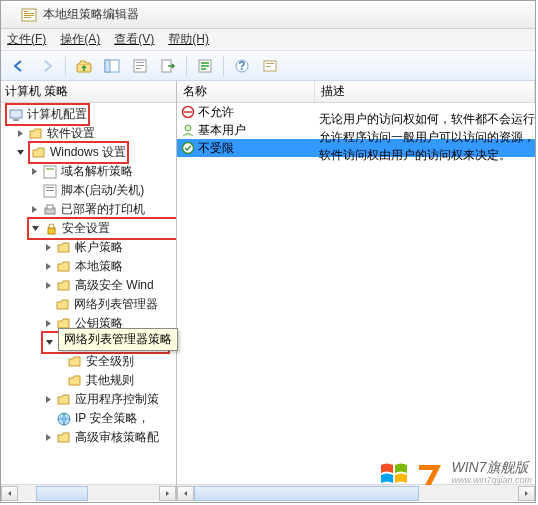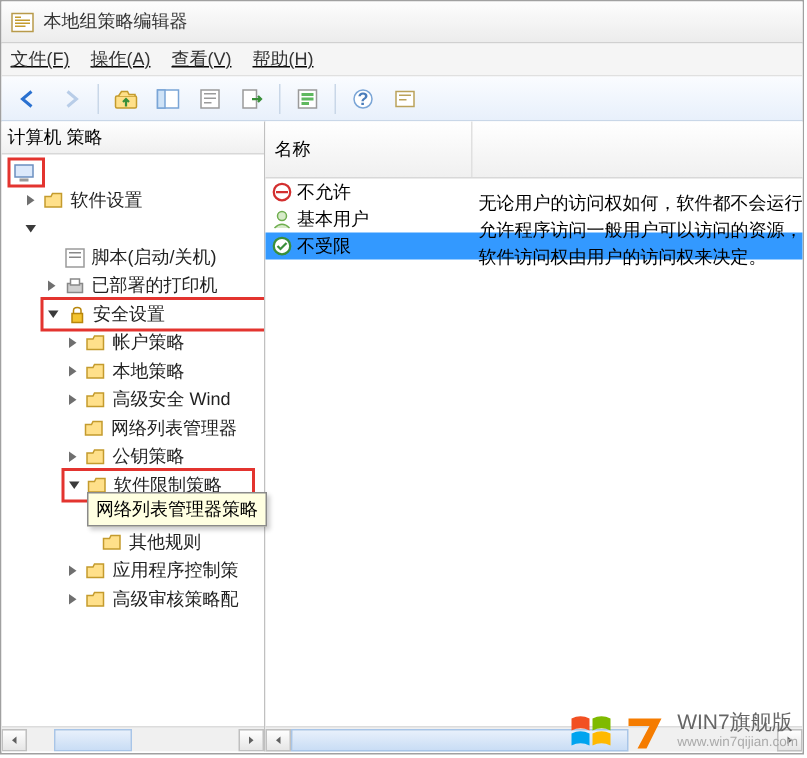--- a/index.html
+++ b/index.html
@@ -1,51 +1,51 @@
 <!DOCTYPE html>
 <html><head>
 <meta charset="utf-8">
 <style>
 * { box-sizing: border-box; margin: 0; padding: 0; font-family: "Microsoft YaHei", "Segoe UI", Tahoma, sans-serif; font-size: 12px; }
 body { background: #fff; width: 538px; height: 505px; overflow: hidden; position: relative; }
 .window { border: 1px solid #a0a0a0; width: 536px; height: 503px; background: #fff; }
-.titlebar { height: 28px; background: linear-gradient(#fdfdfd,#ececec); border-bottom: 1px solid #d0d0d0; display: flex; align-items: center; padding: 0 6px; }
+.titlebar { height: 28px; background: linear-gradient(#fdfdfd,#ececec); border-bottom: 1px solid #d0d0d0; display: flex; align-items: center; padding: 0 20px; }
 .titlebar .app-icon { width: 16px; height: 16px; margin-right: 6px; }
 .titlebar .title { color: #333; }
 .menubar { height: 22px; background: #f5f5f5; border-bottom: 1px solid #e0e0e0; display: flex; align-items: center; padding: 0 6px; gap: 14px; text-decoration: underline; }
 .menubar span { color: #333; cursor: default; }
 .toolbar { height: 30px; background: linear-gradient(#fafcff,#e8f0fb); border-bottom: 1px solid #c9d7e8; display: flex; align-items: center; padding: 0 6px; gap: 4px; }
 .tbtn { width: 24px; height: 24px; display: flex; align-items: center; justify-content: center; border: 1px solid transparent; border-radius: 2px; }
 .sep { width: 1px; height: 20px; background: #c9d7e8; margin: 0 2px; }
 .content { display: flex; height: 420px; }
 .tree-pane { width: 178px; border-right: 1px solid #c0c0c0; overflow: hidden; background: #fff; position: relative; }
 .tree-header { height: 22px; border-bottom: 1px solid #d8d8d8; padding-left: 4px; display: flex; align-items: center; background: linear-gradient(#fff,#f0f0f0); }
 .tree { padding: 2px 0 0 4px; line-height: 19px; white-space: nowrap; }
 .node { display: flex; align-items: center; height: 19px; }
 .node .tw { width: 11px; height: 11px; margin-right: 2px; display: flex; align-items: center; justify-content: center; }
 .node .ic { width: 16px; height: 16px; margin-right: 3px; display: flex; align-items: center; justify-content: center; }
 .node .lbl { color: #222; }
 .hl-red { border: 2px solid #e3342f; padding: 0 1px; margin: -1px 0; display: inline-flex; align-items: center; }
 .list-pane { flex: 1; position: relative; background: #fff; }
-.list-header { height: 38px; border-bottom: 1px solid #d8d8d8; display: flex; background: linear-gradient(#fff,#f0f0f0); }
+.list-header { height: 22px; border-bottom: 1px solid #d8d8d8; display: flex; background: linear-gradient(#fff,#f0f0f0); }
 .list-header .col { border-right: 1px solid #e0e0e0; padding-left: 6px; display: flex; align-items: center; }
 .col-name { width: 138px; }
 .col-desc { flex: 1; }
 .list-body { }
 .row { display: flex; height: 18px; align-items: center; }
 .row .cell-name { width: 138px; padding-left: 4px; display: flex; align-items: center; gap: 3px; }
 .row .cell-desc { flex: 1; padding-left: 4px; overflow: hidden; white-space: nowrap; margin-top: 15px; }
 .row.selected { background: #3399ff; color: #fff; }
 .row.selected .cell-desc, .row.selected .cell-name span { color: #000000; }
 .ri { width: 14px; height: 14px; }
 .tooltip { position: absolute; left: 58px; top: 316px; background: #ffffe1; border: 1px solid #8a8a8a; padding: 2px 5px; font-size: 12px; box-shadow: 2px 2px 3px rgba(0,0,0,0.2); z-index: 10; margin-top: 12px; }
 .hscroll { position: absolute; bottom: 0; left: 0; right: 0; height: 17px; background: #f0f0f0; border-top: 1px solid #dcdcdc; display: flex; align-items: center; }
 .hscroll .arrow { width: 17px; height: 15px; background: linear-gradient(#fefefe,#e6e6e6); border: 1px solid #c0c0c0; display: flex; align-items: center; justify-content: center; }
 .hscroll .thumb { height: 15px; background: linear-gradient(#e8f0fb,#c9ddf5); border: 1px solid #a8c5e8; margin: 0 0; }
-.watermark { position: absolute; right: 6px; bottom: 4px; display: flex; align-items: center; gap: 6px; }
+.watermark { position: absolute; right: 6px; bottom: 18px; display: flex; align-items: center; gap: 6px; font-style: italic; }
 .watermark .wtxt { color: #777; line-height: 1.1; }
 .watermark .wtxt .big { font-size: 14px; color: #666; }
 .watermark .wtxt .sm { font-size: 9px; color: #aaa; }
 svg { display: block; }
 </style>
 </head>
 <body>
 <div class="window">
 
 <div class="titlebar">
@@ -141,20 +141,21 @@
     <div class="tree">
 
       <div class="node" style="padding-left:0">
         <span class="hl-red">
           <span class="ic">
                 <svg width="16" height="16">
                   <rect x="2" y="3" width="12" height="8" fill="#dce9fb" stroke="#6b8fc0"></rect>
                   <rect x="5" y="12" width="6" height="2" fill="#9a9a9a"></rect>
                 </svg>
               </span>
+          <span class="lbl">计算机配置</span>
         </span>
       </div>
 
       <div class="node" style="padding-left:10px">
         <span class="tw">
               <svg width="9" height="9">
                 <path d="M2 1 L7 4.5 L2 8 Z" fill="#6f6f6f"></path>
               </svg>
             </span>
         <span class="ic">
@@ -164,22 +165,44 @@
             </span>
         <span class="lbl">软件设置</span>
       </div>
 
       <div class="node" style="padding-left:10px">
         <span class="tw">
               <svg width="9" height="9">
                 <path d="M1 2 L8 2 L4.5 7 Z" fill="#3b3b3b"></path>
               </svg>
             </span>
-      </div>
-
+        <span class="hl-red">
+          <span class="ic">
+                <svg width="16" height="16">
+                  <path d="M2 5 L6 5 L7 3 L13 3 L13 12 L2 12 Z" fill="#ffe08a" stroke="#c49b2d"></path>
+                </svg>
+              </span>
+          <span class="lbl">Windows 设置</span>
+        </span>
+      </div>
+
+      <div class="node" style="padding-left:24px">
+        <span class="tw">
+              <svg width="9" height="9">
+                <path d="M2 1 L7 4.5 L2 8 Z" fill="#6f6f6f"></path>
+              </svg>
+            </span>
+        <span class="ic">
+              <svg width="16" height="16">
+                <rect x="2" y="2" width="12" height="12" fill="#fff" stroke="#9a9a9a"></rect>
+                <rect x="4" y="4" width="8" height="2" fill="#a7d08c"></rect>
+              </svg>
+            </span>
+        <span class="lbl">域名解析策略</span>
+      </div>
 
       <div class="node" style="padding-left:24px">
         <span class="tw"></span>
         <span class="ic">
               <svg width="16" height="16">
                 <rect x="2" y="2" width="12" height="12" fill="#fff" stroke="#9a9a9a"></rect>
                 <rect x="4" y="4" width="8" height="1" fill="#888"></rect>
                 <rect x="4" y="7" width="8" height="1" fill="#888"></rect>
               </svg>
             </span>
@@ -325,20 +348,30 @@
             </span>
         <span class="ic">
               <svg width="16" height="16">
                 <path d="M2 5 L6 5 L7 3 L13 3 L13 12 L2 12 Z" fill="#ffe08a" stroke="#c49b2d"></path>
               </svg>
             </span>
         <span class="lbl">应用程序控制策</span>
       </div>
 
 
+      <div class="node" style="padding-left:38px">
+        <span class="tw"></span>
+        <span class="ic">
+              <svg width="16" height="16">
+                <circle cx="8" cy="8" r="6" fill="#bde0f7" stroke="#3a8fbf"></circle>
+                <path d="M2 8 L14 8 M8 2 Q11 8 8 14 M8 2 Q5 8 8 14" fill="none" stroke="#3a8fbf" stroke-width="0.7"></path>
+              </svg>
+            </span>
+        <span class="lbl">IP 安全策略，</span>
+      </div>
 
       <div class="node" style="padding-left:38px">
         <span class="tw">
               <svg width="9" height="9">
                 <path d="M2 1 L7 4.5 L2 8 Z" fill="#6f6f6f"></path>
               </svg>
             </span>
         <span class="ic">
               <svg width="16" height="16">
                 <path d="M2 5 L6 5 L7 3 L13 3 L13 12 L2 12 Z" fill="#ffe08a" stroke="#c49b2d"></path>
@@ -362,20 +395,23 @@
               <path d="M2 1 L5 3.5 L2 6 Z" fill="#606060"></path>
             </svg>
           </div>
     </div>
   </div>
 
   <div class="list-pane">
     <div class="list-header">
       <div class="col col-name">
             <span>名称</span>
+          </div>
+      <div class="col col-desc">
+            <span>描述</span>
           </div>
     </div>
     <div class="list-body">
       <div class="row">
         <div class="cell-name">
           <span class="ri">
                 <svg width="14" height="14">
                   <circle cx="7" cy="7" r="5.5" fill="#fff" stroke="#d32f2f" stroke-width="1.5"></circle>
                   <line x1="3" y1="7" x2="11" y2="7" stroke="#d32f2f" stroke-width="1.5"></line>
                 </svg>

